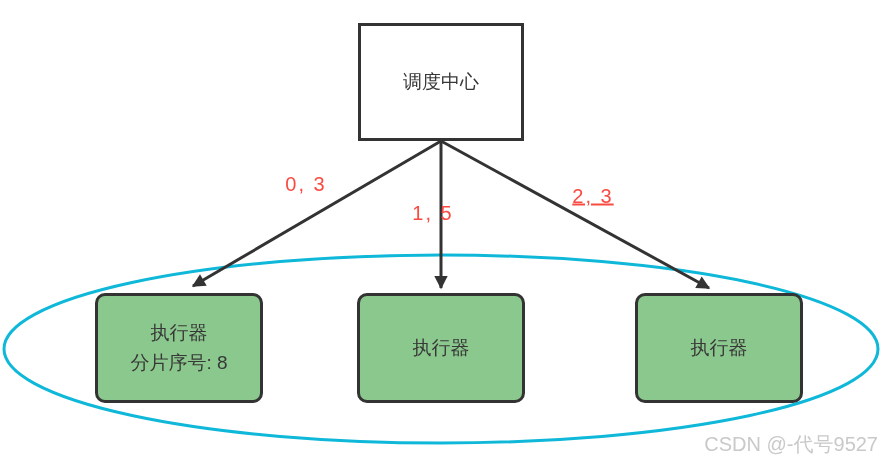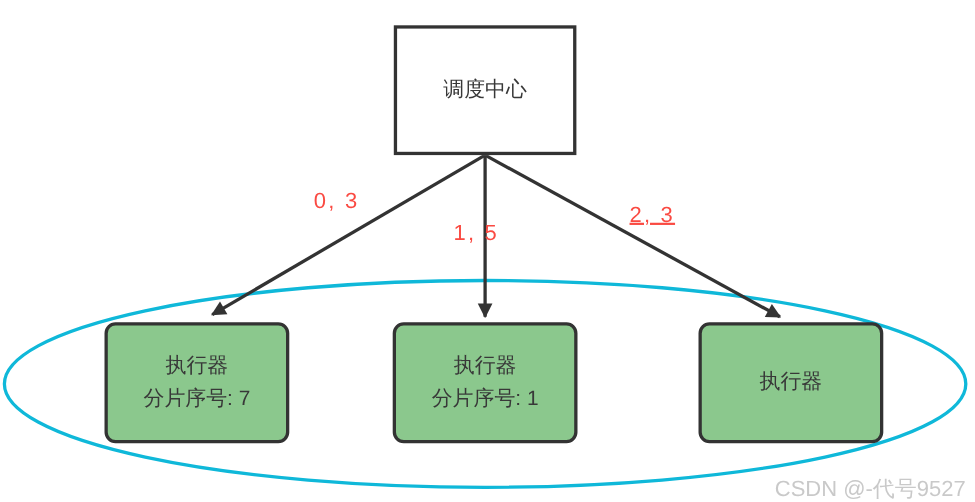--- a/index.html
+++ b/index.html
@@ -91,26 +91,25 @@
   <div class="node scheduler-box">
     <span>调度中心</span>
   </div>
 
   <div class="edge-label pos-0">0, 3</div>
   <div class="edge-label pos-1">1, 5</div>
   <div class="edge-label pos-2">2, 3</div>
 
   <div class="node executor-box pos-0">
     <span>执行器</span>
-    <span>分片序号: 7</span>
+    <span>分片序号: 8</span>
   </div>
 
   <div class="node executor-box pos-1">
     <span>执行器</span>
-    <span>分片序号: 1</span>
   </div>
 
   <div class="node executor-box pos-2">
     <span>执行器</span>
   </div>
 
   <div class="watermark">CSDN @-代号9527</div>
 
 </div>
 

